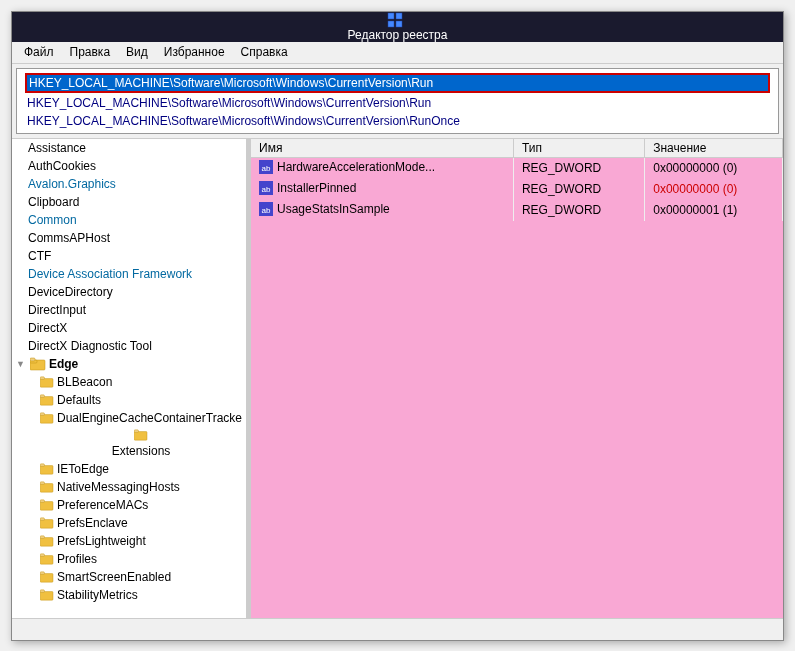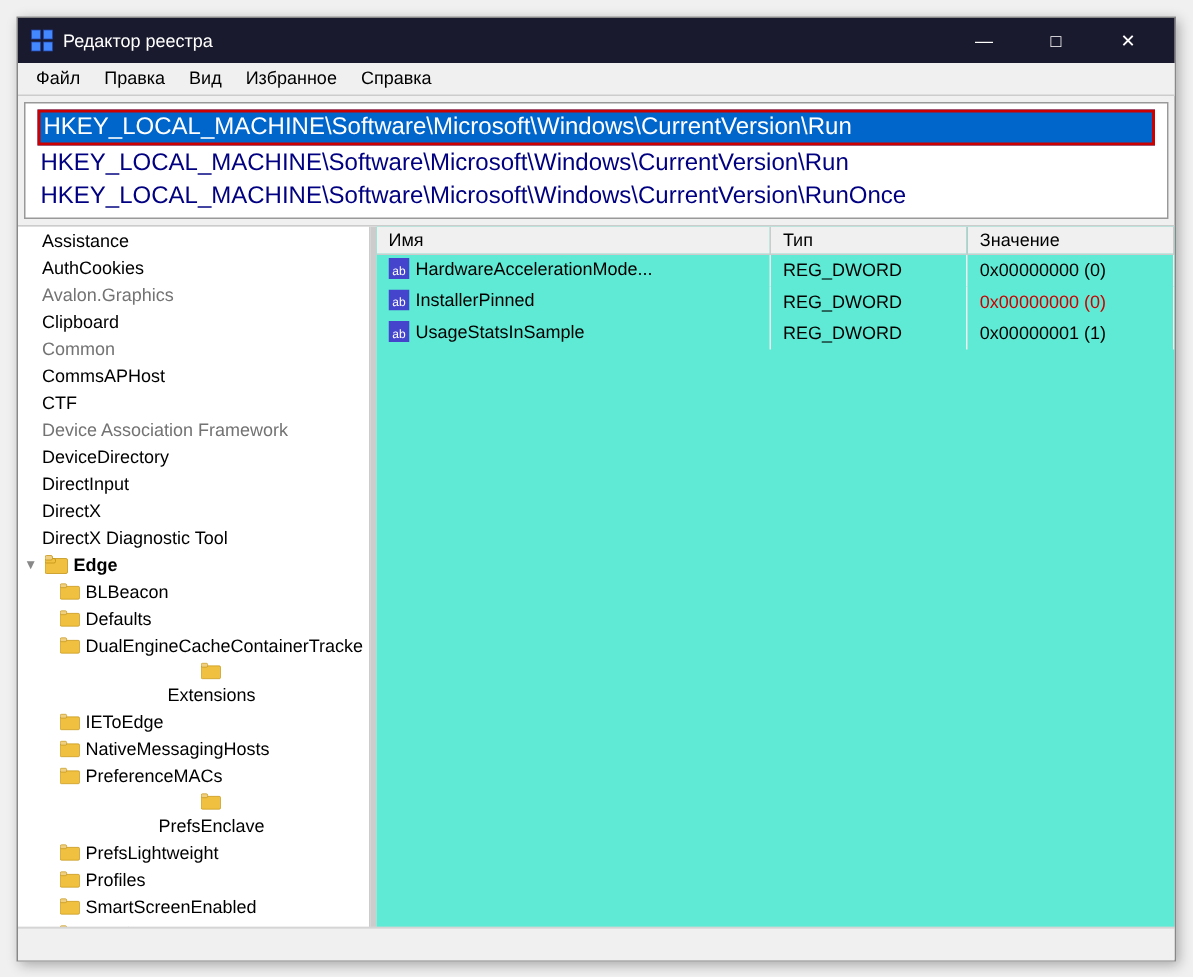--- a/index.html
+++ b/index.html
@@ -23,20 +23,21 @@
       box-shadow: 2px 2px 8px rgba(0,0,0,0.3);
     }
     .title-bar {
       background: #1a1a2e;
       color: white;
       height: 30px;
       display: flex;
       align-items: center;
       padding: 0 8px;
       flex-shrink: 0;
+      flex-direction: column;
     }
     .title-bar-icon {
       width: 16px;
       height: 16px;
       margin-right: 6px;
       display: flex;
       align-items: center;
       justify-content: center;
     }
     .title-bar-title {
@@ -80,21 +81,21 @@
       padding: 4px 8px;
       margin: 4px;
       flex-shrink: 0;
       display: flex;
       flex-direction: column;
       gap: 2px;
     }
     .address-item {
       padding: 1px 2px;
       cursor: pointer;
-      font-size: 16px;
+      font-size: 12px;
       color: #000080;
     }
     .address-item.selected {
       background: #0066cc;
       color: white;
       border: 2px solid #cc0000;
     }
     .main-area {
       display: flex;
       flex: 1;
@@ -113,27 +114,27 @@
       padding: 2px 4px 2px 16px;
       cursor: pointer;
       font-size: 12px;
       white-space: nowrap;
       overflow: hidden;
       text-overflow: ellipsis;
       display: flex;
       align-items: center;
       gap: 3px;
     }
-    .tree-item.highlighted { color: #737373; font-weight: normal; }
+    .tree-item.highlighted { color: #0369a1; font-weight: normal; }
     .tree-item.sub-folder {
       padding-left: 24px;
     }
     .right-panel {
       flex: 1;
-      background: #5eead4;
+      background: #f9a8d4;
       overflow-y: auto;
       overflow-x: auto;
     }
     .registry-table {
       width: 100%;
       border-collapse: collapse;
     }
     .registry-table th {
       background: #f0f0f0;
       border-bottom: 1px solid #ccc;
@@ -284,21 +285,21 @@
         </svg>
         <span>NativeMessagingHosts</span>
       </div>
       <div class="tree-item sub-folder" style="padding-left:28px; display:flex; gap:3px;">
         <svg width="14" height="12" viewBox="0 0 16 14">
           <rect x="0" y="3" width="15" height="10" rx="1" fill="#f0c040" stroke="#c09010" stroke-width="0.5"></rect>
           <rect x="0" y="1" width="5" height="3" rx="1" fill="#f0d080" stroke="#c09010" stroke-width="0.5"></rect>
         </svg>
         <span>PreferenceMACs</span>
       </div>
-      <div class="tree-item sub-folder" style="padding-left:28px; display:flex; align-items:center; gap:3px;flex-direction:column;">
+      <div class="tree-item sub-folder" style="padding-left:28px; display:flex; align-items:center; gap:3px;">
         <svg width="14" height="12" viewBox="0 0 16 14">
           <rect x="0" y="3" width="15" height="10" rx="1" fill="#f0c040" stroke="#c09010" stroke-width="0.5"></rect>
           <rect x="0" y="1" width="5" height="3" rx="1" fill="#f0d080" stroke="#c09010" stroke-width="0.5"></rect>
         </svg>
         <span>PrefsEnclave</span>
       </div>
       <div class="tree-item sub-folder" style="padding-left:28px; display:flex; align-items:center; gap:3px;">
         <svg width="14" height="12" viewBox="0 0 16 14">
           <rect x="0" y="3" width="15" height="10" rx="1" fill="#f0c040" stroke="#c09010" stroke-width="0.5"></rect>
           <rect x="0" y="1" width="5" height="3" rx="1" fill="#f0d080" stroke="#c09010" stroke-width="0.5"></rect>

